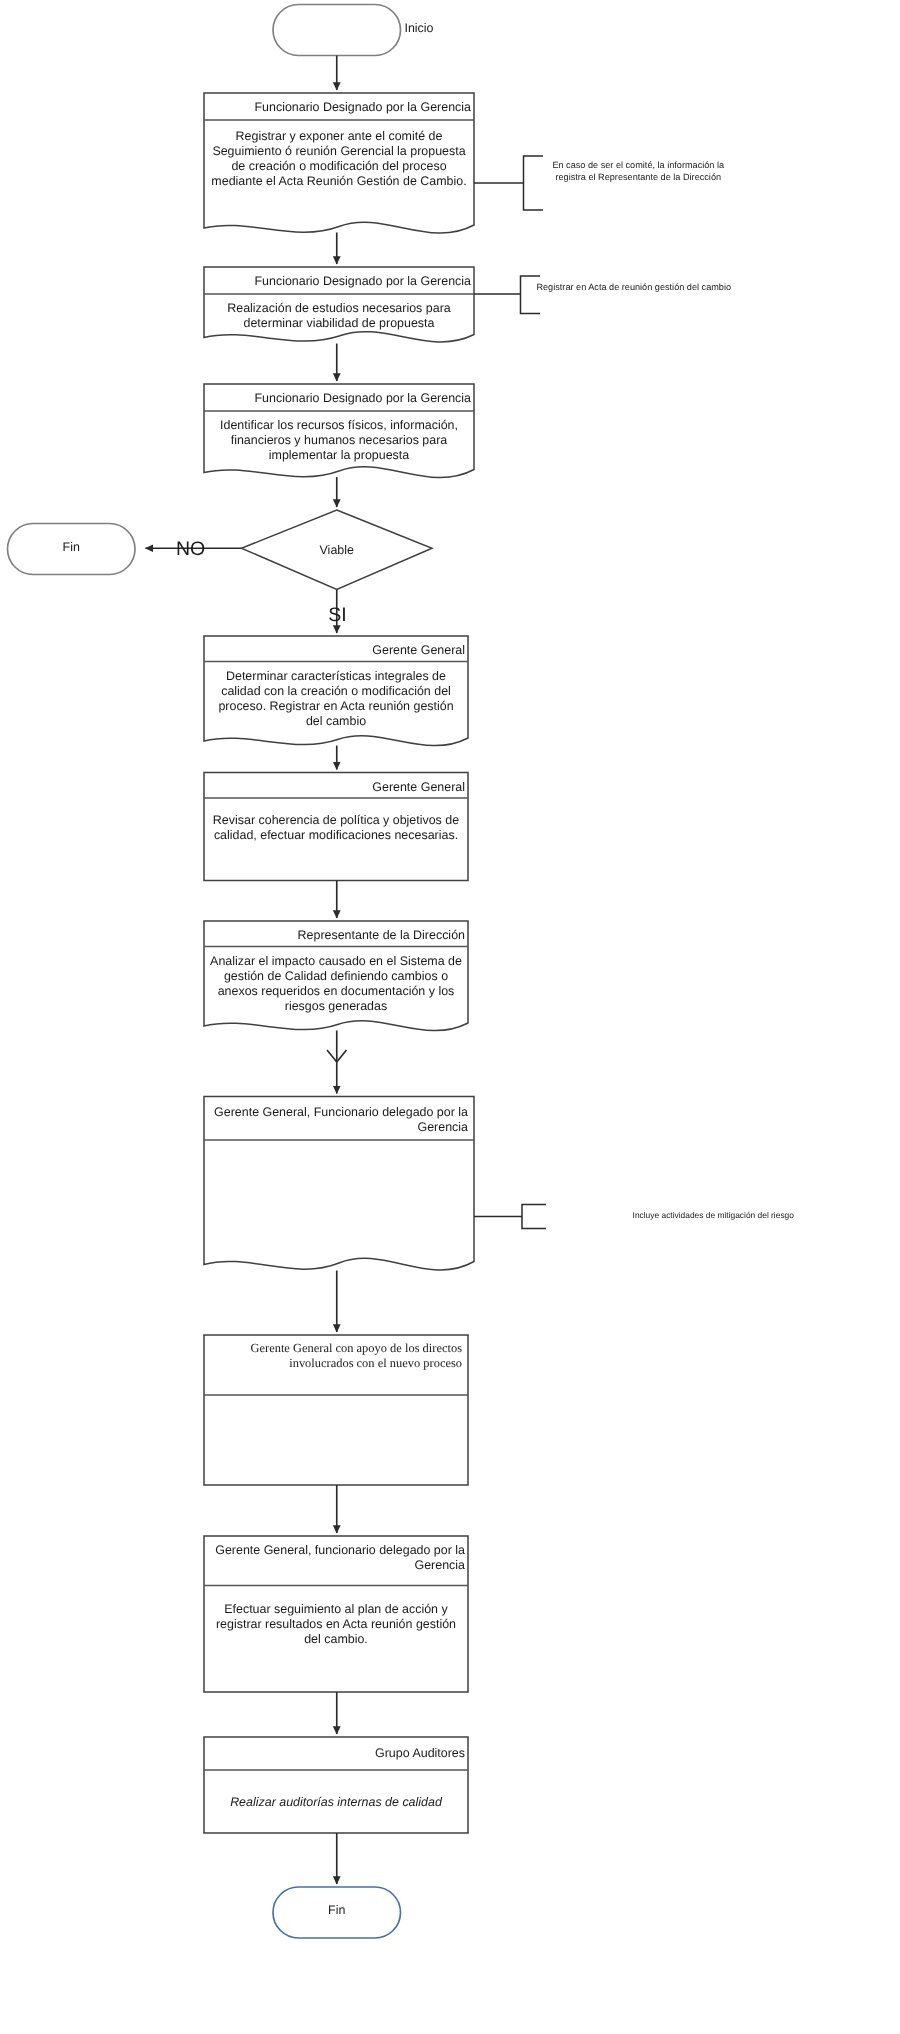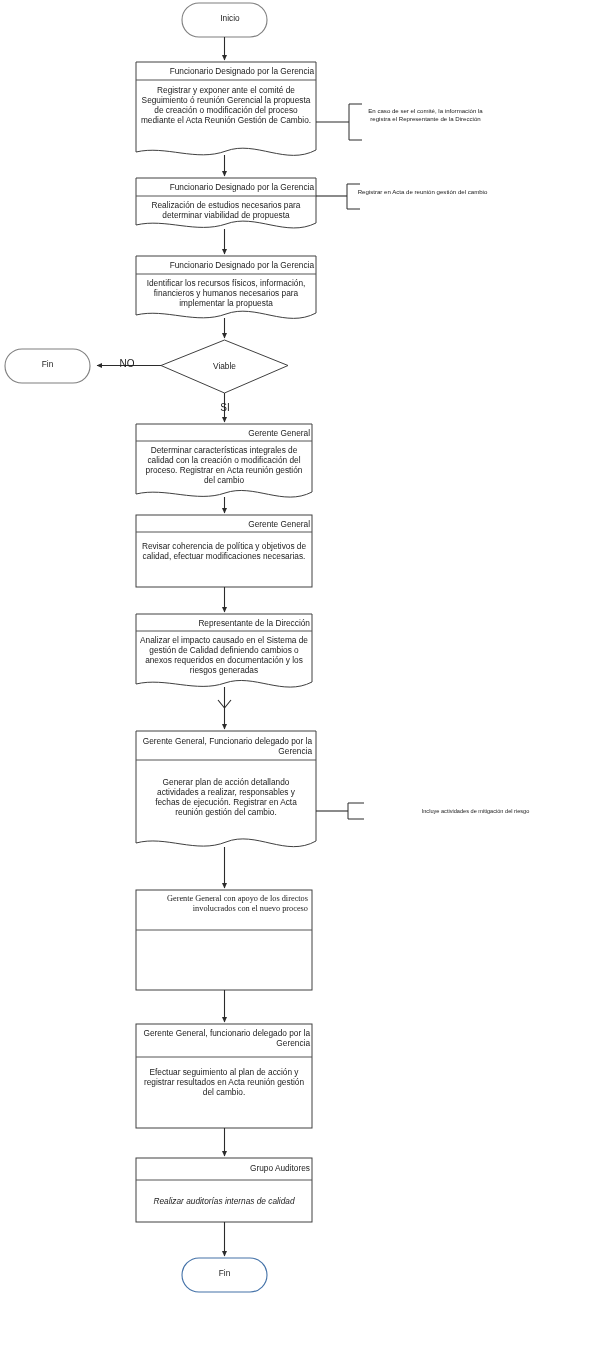--- a/index.html
+++ b/index.html
@@ -73,21 +73,21 @@
   .body-txt {
     font-size: 8.3px;
   }
   .term-txt {
     font-size: 8.3px;
   }
   .dec-txt {
     font-size: 8.3px;
   }
   .edge-txt {
-    font-size: 10px;
+    font-size: 13px;
   }
   .note-txt {
     font-size: 6.1px;
     line-height: 1.35;
     color: #1b1b1b;
   }
   .note-txt.small {
     font-size: 5.6px;
   }
 </style>
@@ -183,21 +183,21 @@
     <line class="connector" x1="224.5" y1="1128" x2="224.5" y2="1156" marker-end="url(#arrow)"></line>
 
     <rect class="shape-stroke" x="136" y="1158" width="176" height="64"></rect>
     <line class="divider" x1="136" y1="1180" x2="312" y2="1180"></line>
 
     <line class="connector" x1="224.5" y1="1222" x2="224.5" y2="1256" marker-end="url(#arrow)"></line>
 
     <rect x="182" y="1258" width="85" height="34" rx="17" ry="17" class="term-blue"></rect>
   </svg>
 
-  <div class="txt term-txt" style="left:182px; top:13px; width:96px;">Inicio</div>
+  <div class="txt term-txt" style="left:182px; top:13px; width:107px;text-align:right;">Inicio</div>
 
   <div class="txt role-txt" style="left:138px; top:66px; width:176px;">Funcionario Designado por la Gerencia</div>
   <div class="txt body-txt" style="left:140px; top:85px; width:172px;">Registrar y exponer ante el comité de Seguimiento ó reunión Gerencial la propuesta de creación o modificación del proceso mediante el Acta Reunión Gestión de Cambio.</div>
 
   <div class="txt note-txt" style="left:358px; top:107px; width:135px;">En caso de ser el comité, la información la registra el Representante de la Dirección</div>
 
   <div class="txt role-txt" style="left:138px; top:182px; width:176px;">Funcionario Designado por la Gerencia</div>
   <div class="txt body-txt" style="left:140px; top:200px; width:172px;">Realización de estudios necesarios para determinar viabilidad de propuesta</div>
 
   <div class="txt note-txt" style="left:356px; top:188px; width:133px;">Registrar en Acta de reunión gestión del cambio</div>
@@ -216,21 +216,20 @@
   <div class="txt role-txt" style="left:138px; top:428px; width:172px;">Gerente General</div>
   <div class="txt body-txt" style="left:139px; top:445px; width:170px;">Determinar características integrales de calidad con la creación o modificación del proceso. Registrar en Acta reunión gestión del cambio</div>
 
   <div class="txt role-txt" style="left:138px; top:519px; width:172px;">Gerente General</div>
   <div class="txt body-txt" style="left:140px; top:541px; width:168px;">Revisar coherencia de política y objetivos de calidad, efectuar modificaciones necesarias.</div>
 
   <div class="txt role-txt" style="left:138px; top:618px; width:172px;">Representante de la Dirección</div>
   <div class="txt body-txt" style="left:137px; top:635px; width:174px;">Analizar el impacto causado en el Sistema de gestión de Calidad definiendo cambios o anexos requeridos en documentación y los riesgos generadas</div>
 
   <div class="txt role-txt" style="left:140px; top:736px; width:172px;">Gerente General,  Funcionario delegado por la Gerencia</div>
-  <div class="txt body-txt" style="left:145px; top:777px; width:162px;">Generar plan de acción detallando actividades a realizar, responsables y fechas de ejecución. Registrar en Acta reunión gestión del cambio.</div>
 
   <div class="txt note-txt small" style="left:368px; top:808px; width:215px;">Incluye actividades de mitigación del riesgo</div>
 
   <div class="txt role-txt" style="left:140px; top:894px; width:168px;font-family:Liberation Serif, serif;">Gerente General con apoyo de los directos involucrados con el nuevo proceso</div>
 
   <div class="txt role-txt" style="left:138px; top:1028px; width:172px;">Gerente General,  funcionario delegado por la Gerencia</div>
   <div class="txt body-txt" style="left:140px; top:1067px; width:168px;">Efectuar seguimiento al plan de acción y registrar resultados en Acta reunión gestión del cambio.</div>
 
   <div class="txt role-txt" style="left:138px; top:1163px; width:172px;">Grupo Auditores</div>
   <div class="txt body-txt" style="left:140px; top:1196px; width:168px;font-style:italic;">Realizar auditorías internas de calidad</div>

